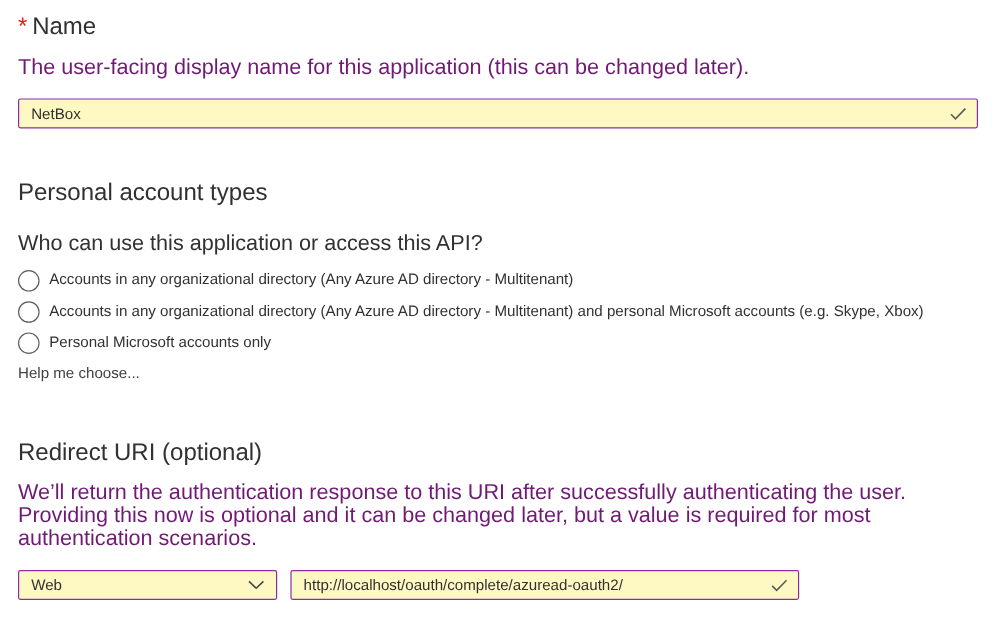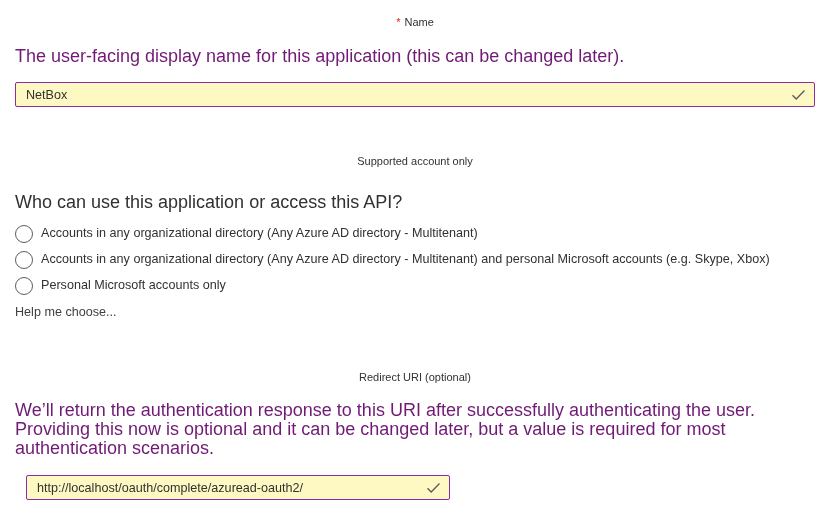--- a/index.html
+++ b/index.html
@@ -6,25 +6,24 @@
   html, body {
     width: 829px; height: 516px;
     background: #ffffff;
     font-family: "Liberation Sans", "DejaVu Sans", sans-serif;
     color: #323130;
     overflow: hidden;
   }
   .page { padding: 12px 14px 0 15px; }
 
   .section-title {
-    font-size: 11px;
+    font-size: 20px;
     font-weight: 400;
     color: #323130;
     line-height: 20px;
-    text-align: center;
   }
   .required-star { color: #e02020; margin-right: 4px; }
 
   .desc {
     font-size: 18px;
     line-height: 19px;
     color: #701a75;
     max-width: 802px;
   }
 
@@ -126,21 +125,21 @@
   <div class="desc" style="margin-top:15px;">The user-facing display name for this application (this can be changed later).</div>
 
   <div class="field name-field">
     <input class="text-input" type="text" value="NetBox" style="">
     <svg class="check-icon" width="15" height="12" viewBox="0 0 15 12">
       <polyline points="1.5,6.2 5.2,10 13.5,1.5" fill="none" stroke="#5a5a5a" stroke-width="1.3"></polyline>
     </svg>
   </div>
 
   
-  <div class="section-title sec-accounts">Supported account only</div>
+  <div class="section-title sec-accounts">Personal account types</div>
 
   <div class="question">Who can use this application or access this API?</div>
 
   <div class="radio-list">
     <div class="radio-row">
       <span class="radio-circle"></span>
       <span class="radio-label">Accounts in any organizational directory (Any Azure AD directory - Multitenant)</span>
     </div>
     <div class="radio-row">
       <span class="radio-circle"></span>
@@ -153,20 +152,26 @@
   </div>
 
   <a class="help-link">Help me choose...</a>
 
   
   <div class="section-title sec-redirect">Redirect URI (optional)</div>
 
   <div class="desc redirect-desc">We’ll return the authentication response to this URI after successfully authenticating the user. Providing this now is optional and it can be changed later, but a value is required for most authentication scenarios.</div>
 
   <div class="uri-row">
+    <div class="field platform-select">
+      <span class="select-value">Web</span>
+      <svg width="15" height="9" viewBox="0 0 15 9">
+        <polyline points="1.5,1.5 7.5,7.2 13.5,1.5" fill="none" stroke="#444444" stroke-width="1.3"></polyline>
+      </svg>
+    </div>
     <div class="field uri-field">
       <input class="text-input" type="text" value="http://localhost/oauth/complete/azuread-oauth2/" style="">
       <svg class="check-icon" width="15" height="12" viewBox="0 0 15 12">
         <polyline points="1.5,6.2 5.2,10 13.5,1.5" fill="none" stroke="#5a5a5a" stroke-width="1.3"></polyline>
       </svg>
     </div>
   </div>
 
 </div>
 

